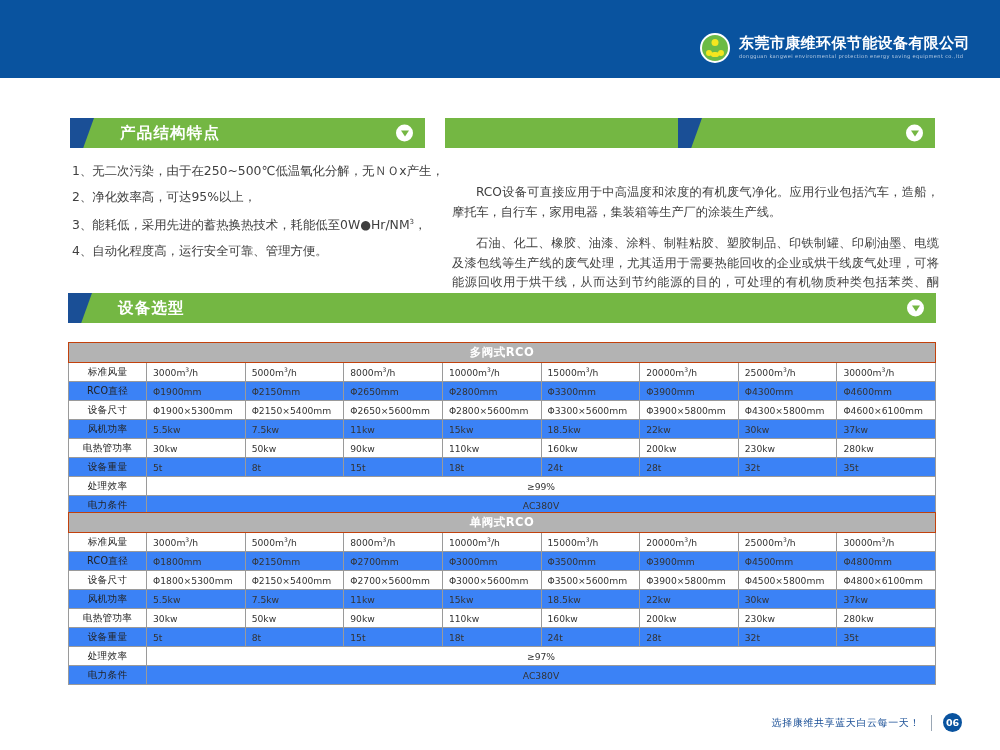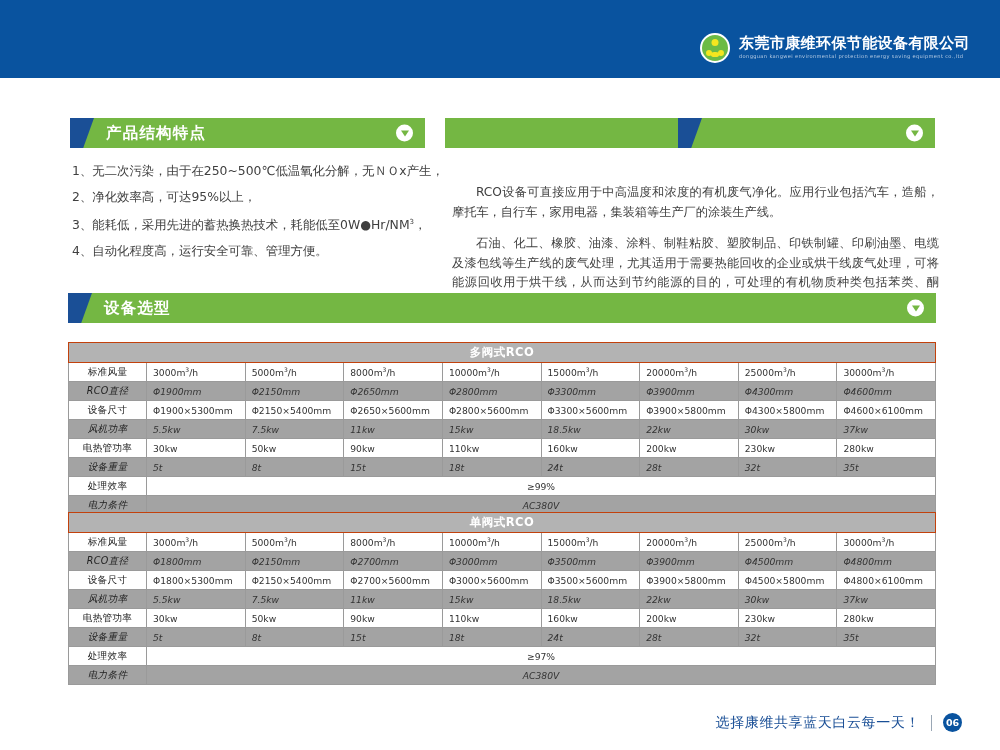--- a/index.html
+++ b/index.html
@@ -56,21 +56,21 @@
     position: absolute; height: 30px; background: #74b743;
     display: flex; align-items: center;
   }
   .sec-head .notch {
     width: 24px; height: 30px; flex: none;
     background: #1a4f96;
     clip-path: polygon(0 0, 100% 0, 55% 100%, 0 100%);
   }
   .sec-head .sec-title {
     color: #ffffff; font-size: 15.5px; font-weight: bold;
-    letter-spacing: 1.2px; margin-left: 12px;
+    letter-spacing: 1.2px; margin-left: 26px;
   }
   .sec-head .arrow-btn {
     position: absolute; right: 12px; top: 50%; transform: translateY(-50%);
     width: 17px; height: 17px; border-radius: 50%; background: #ffffff;
     display: flex; align-items: center; justify-content: center;
   }
   .sec-head .arrow-btn i {
     display: block; width: 0; height: 0;
     border-left: 4.5px solid transparent;
     border-right: 4.5px solid transparent;
@@ -115,31 +115,31 @@
   .spec-table td {
     border: 1px solid #9a9a9a;
     font-size: 9.2px; color: #333333;
     height: 19px; padding: 0 6px;
     white-space: nowrap;
   }
   .spec-table td.rowlabel {
     width: 78px; text-align: center; color: #222222;
     letter-spacing: 0.3px; font-size: 9.6px;
   }
-  .spec-table tr.alt td { background: #a3a3a3; font-style: italic; }
+  .spec-table tr.alt td { background: #3b82f6; }
   .spec-table tr.plain td { background: #ffffff; }
   .spec-table td.center { text-align: center; }
   .spec-table sup { font-size: 6px; vertical-align: super; }
 
   
   .footer {
     position: absolute; right: 30px; bottom: 18px;
     display: flex; align-items: center; gap: 11px;
   }
-  .footer-slogan { color: #1a4f96; font-size: 14px; letter-spacing: 0.6px; }
+  .footer-slogan { color: #1a4f96; font-size: 10px; letter-spacing: 0.6px; }
   .footer-sep { width: 1px; height: 16px; background: #9aa7b5; }
   .page-num {
     width: 19px; height: 19px; border-radius: 50%;
     background: #09539f; color: #ffffff;
     font-size: 9.5px; font-weight: bold;
     display: flex; align-items: center; justify-content: center;
   }
 </style>
 </head>
 <body>

